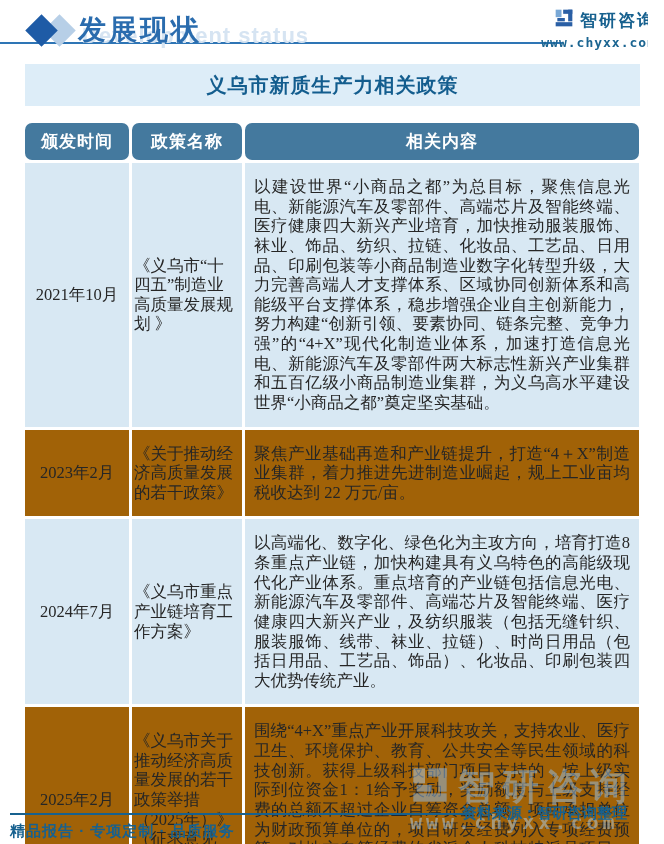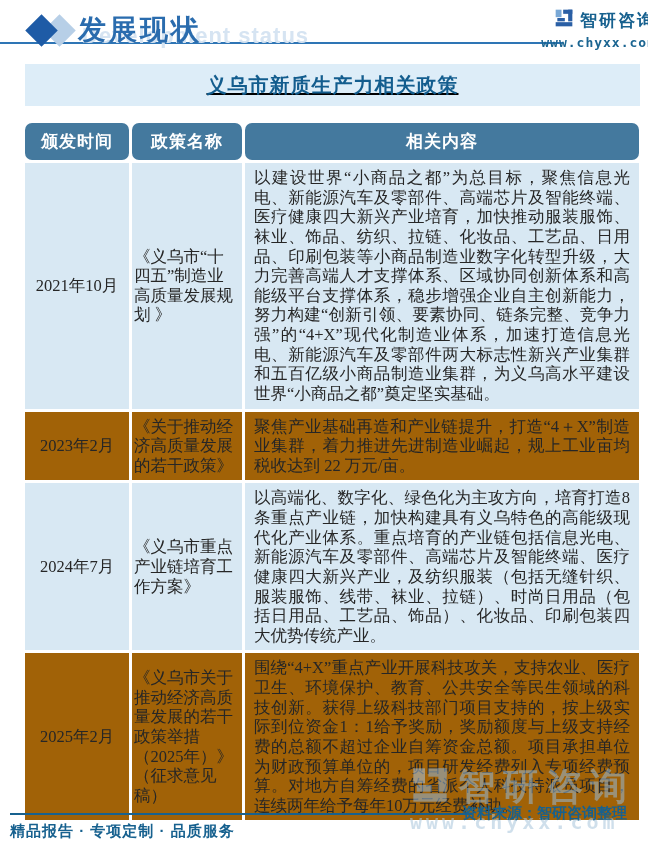--- a/index.html
+++ b/index.html
@@ -20,37 +20,37 @@
   .hline { position:absolute; left:0; top:42px; width:562px; height:0;
            border-top:2px solid #2e75b5; }
   .brand { position:absolute; right:8px; top:8px; text-align:right; z-index:3; }
   .brand-row { display:flex; align-items:center; justify-content:flex-end; gap:6px; }
   .brand-name { font-size:17px; font-weight:bold; color:#17618f; letter-spacing:2px; }
   .brand-url { margin-top:3px; font-size:13px; font-weight:bold; color:#1b6591;
                font-family:"DejaVu Sans Mono", monospace; letter-spacing:1px; }
 
   
   .title-bar { position:absolute; left:25px; top:64px; width:615px; height:42px;
-               background:#ddedf8; display:flex; align-items:center; justify-content:center;text-decoration:underline; }
+               background:#ddedf8; display:flex; align-items:center; justify-content:center; }
   .title-text { font-size:20px; font-weight:bold; color:#135d8e; letter-spacing:1px;
                 font-family:"Liberation Serif", serif; }
 
   
   .policy-table { position:absolute; left:22px; top:120px; width:620px;
                   border-collapse:separate; border-spacing:3px; table-layout:fixed; }
   .policy-table th { background:#44799e; color:#ffffff; font-size:17px; font-weight:bold;
                      padding:7px 2px; letter-spacing:1px;
                      font-family:"Liberation Serif", serif;border-radius:7px; }
   .policy-table td { font-size:16.5px; color:#262626; vertical-align:middle;
                      line-height:1.19; font-family:"Liberation Serif", serif; }
   .col-date    { width:104px; }
   .col-policy  { width:110px; }
   .cell-date   { text-align:center;margin-left:16px; }
   .cell-policy { padding:4px 2px; }
-  .cell-content{ text-align:justify; padding:5px 9px; }
+  .cell-content{ text-align:justify; padding:14px 9px; }
   .row-light td { background:#d8e8f3; }
   .row-dark  td { background:#a16207; }
 
   
   .src-line  { position:absolute; left:10px; top:813px; width:462px; height:0;
                border-top:2px solid #17618f; z-index:5; }
   .src-text  { position:absolute; right:21px; top:804px; font-size:15px; font-weight:bold;
                color:#17618f; z-index:6;margin-left:16px; }
   .tagline   { position:absolute; left:10px; top:822px; font-size:15px; font-weight:bold;
                color:#17618f; letter-spacing:1px; z-index:6; }

